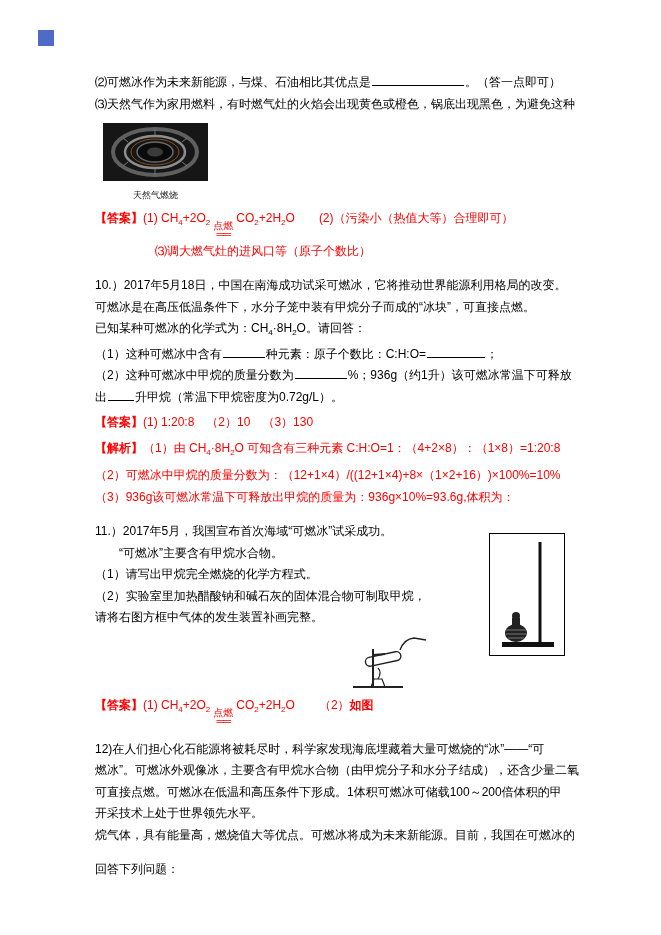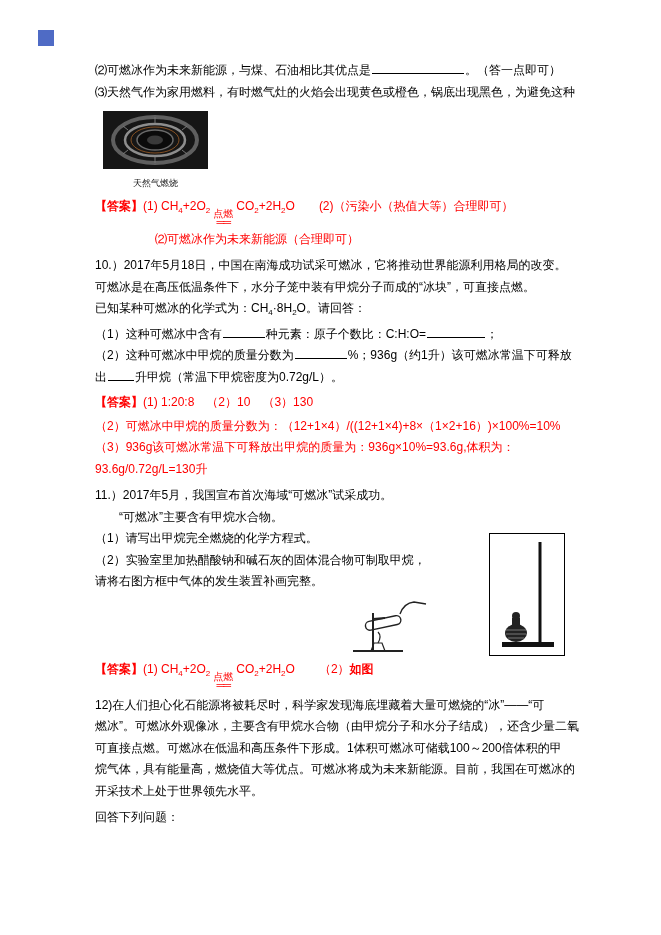--- a/index.html
+++ b/index.html
@@ -2,27 +2,27 @@
 <html><head>
 <meta charset="utf-8">
 <style>
   html,body{margin:0;padding:0;}
   body{
     width:661px;height:935px;background:#ffffff;position:relative;
     font-family:"Liberation Sans","DejaVu Sans",sans-serif;color:#000;
     overflow:hidden;
   }
   .accent-square{position:absolute;left:38px;top:30px;width:16px;height:16px;}
-  .content{position:absolute;left:95px;top:60px;width:482px;font-size:12px;line-height:21.5px;}
+  .content{position:absolute;left:95px;top:72px;width:482px;font-size:12px;line-height:21.5px;}
   .line{white-space:nowrap;}
   .red{color:#ff0000;}
   .b{font-weight:bold;}
   .sub{font-size:8px;vertical-align:-3px;}
   .blank{display:inline-block;height:11px;border-bottom:1px solid #000;vertical-align:baseline;margin:0 1px;}
-  .qstart{margin-top:5px;}
+  .qstart{margin-top:13px;}
   .ans{margin-top:4px;margin-bottom:2px;}
   .eq{display:inline-flex;flex-direction:column;align-items:center;vertical-align:-7px;margin:0 3px;line-height:normal;}
   .eq-top{font-size:10px;line-height:8px;}
   .eq-bot{font-size:11px;line-height:9px;letter-spacing:-1px;}
   .imgblock{display:none;}
   .burner{margin:8px 0 6px 8px;width:105px;}
   .burner .caption{font-size:9px;text-align:center;color:#222;line-height:13px;}
   .generator{margin:2px 0 2px 252px;width:84px;height:60px;}
   .standbox{position:absolute;left:489px;top:533px;width:74px;height:121px;border:1px solid #000;background:#fff;}
 </style>
@@ -50,31 +50,31 @@
           <line x1="52" y1="52" x2="52" y2="46"></line>
     </g>
     <ellipse cx="52" cy="29" rx="24" ry="13" fill="none" stroke="#b56a2a" stroke-width="1" opacity="0.7"></ellipse>
   </svg>
   <div class="caption">天然气燃烧</div>
 </div>
     <div class="line ans"><span class="red b">【答案】</span><span class="red">(1) CH</span><span class="sub red">4</span><span class="red">+2O</span><span class="sub red">2</span><span class="eq red">
         <span class="eq-top">点燃</span>
         <span class="eq-bot">══</span>
       </span><span class="red">CO</span><span class="sub red">2</span><span class="red">+2H</span><span class="sub red">2</span><span class="red">O</span><span class="red">　　(2)（污染小（热值大等）合理即可）</span></div>
-    <div class="line" style="margin-left: 60px;"><span class="red">⑵可燃冰作为未来新能源（合理即可）</span></div>
+    <div class="line" style="margin-left: 60px;"><span class="red">⑶调大燃气灶的进风口等（原子个数比）</span></div>
     <div class="line qstart"><span>10.）2017年5月18日，中国在南海成功试采可燃冰，它将推动世界能源利用格局的改变。</span></div>
     <div class="line"><span>可燃冰是在高压低温条件下，水分子笼中装有甲烷分子而成的“冰块”，可直接点燃。</span></div>
     <div class="line"><span>已知某种可燃冰的化学式为：CH</span><span class="sub">4</span><span>·8H</span><span class="sub">2</span><span>O。请回答：</span></div>
     <div class="line"><span>（1）这种可燃冰中含有</span><span class="blank" style="width: 42px;"></span><span>种元素：原子个数比：C:H:O=</span><span class="blank" style="width: 58px;"></span><span>；</span></div>
     <div class="line"><span>（2）这种可燃冰中甲烷的质量分数为</span><span class="blank" style="width: 52px;"></span><span>%；936g（约1升）该可燃冰常温下可释放</span></div>
     <div class="line"><span>出</span><span class="blank" style="width: 26px;"></span><span>升甲烷（常温下甲烷密度为0.72g/L）。</span></div>
     <div class="line ans"><span class="red b">【答案】</span><span class="red">(1) 1:20:8　（2）10　（3）130</span></div>
+    <div class="line ans"><span class="red b">【解析】</span><span class="red">（1）由 CH</span><span class="sub red">4</span><span class="red">·8H</span><span class="sub red">2</span><span class="red">O 可知含有三种元素 C:H:O=1：（4+2×8）：（1×8）=1:20:8</span></div>
     <div class="line"><span class="red">（2）可燃冰中甲烷的质量分数为：（12+1×4）/((12+1×4)+8×（1×2+16）)×100%=10%</span></div>
     <div class="line"><span class="red">（3）936g该可燃冰常温下可释放出甲烷的质量为：936g×10%=93.6g,体积为：</span></div>
-    <div class="line"><span class="red">93.6g/0.72g/L=130升</span></div>
     <div class="line qstart"><span>11.）2017年5月，我国宣布首次海域“可燃冰”试采成功。</span></div>
     <div class="line" style="margin-left: 24px;"><span>“可燃冰”主要含有甲烷水合物。</span></div>
     <div class="line"><span>（1）请写出甲烷完全燃烧的化学方程式。</span></div>
     <div class="line"><span>（2）实验室里加热醋酸钠和碱石灰的固体混合物可制取甲烷，</span></div>
     <div class="line"><span>请将右图方框中气体的发生装置补画完整。</span></div>
     <div id="img-generator" class="imgblock generator" style="display: block;">
   <svg width="84" height="60" viewBox="0 0 84 60">
     <line x1="6" y1="56" x2="56" y2="56" stroke="#222" stroke-width="2"></line>
     <line x1="26" y1="56" x2="26" y2="18" stroke="#222" stroke-width="2"></line>
     <line x1="26" y1="24" x2="38" y2="23" stroke="#222" stroke-width="2"></line>
@@ -86,22 +86,22 @@
     <path d="M24 56 l14 0 -3 -8 -8 0 z" fill="none" stroke="#222" stroke-width="1.2"></path>
   </svg>
 </div>
     <div class="line ans"><span class="red b">【答案】</span><span class="red">(1) CH</span><span class="sub red">4</span><span class="red">+2O</span><span class="sub red">2</span><span class="eq red">
         <span class="eq-top">点燃</span>
         <span class="eq-bot">══</span>
       </span><span class="red">CO</span><span class="sub red">2</span><span class="red">+2H</span><span class="sub red">2</span><span class="red">O</span><span class="red">　　（2）</span><span class="red b">如图</span></div>
     <div class="line qstart"><span>12)在人们担心化石能源将被耗尽时，科学家发现海底埋藏着大量可燃烧的“冰”——“可</span></div>
     <div class="line"><span>燃冰”。可燃冰外观像冰，主要含有甲烷水合物（由甲烷分子和水分子结成），还含少量二氧</span></div>
     <div class="line"><span>可直接点燃。可燃冰在低温和高压条件下形成。1体积可燃冰可储载100～200倍体积的甲</span></div>
+    <div class="line"><span>开采技术上处于世界领先水平。</span></div>
     <div class="line"><span>烷气体，具有能量高，燃烧值大等优点。可燃冰将成为未来新能源。目前，我国在可燃冰的</span></div>
-    <div class="line"><span>开采技术上处于世界领先水平。</span></div>
     <div class="line qstart"><span>回答下列问题：</span></div>
   </div>
 
 <div class="standbox">
   <svg width="72" height="119" viewBox="0 0 72 119">
     <line x1="50" y1="8" x2="50" y2="108" stroke="#111" stroke-width="3"></line>
     <rect x="12" y="108" width="52" height="5" fill="#111"></rect>
     <ellipse cx="26" cy="99" rx="11" ry="9" fill="#222"></ellipse>
     <rect x="22" y="84" width="8" height="9" fill="#222"></rect>
     <ellipse cx="26" cy="82" rx="4" ry="4" fill="#222"></ellipse>

